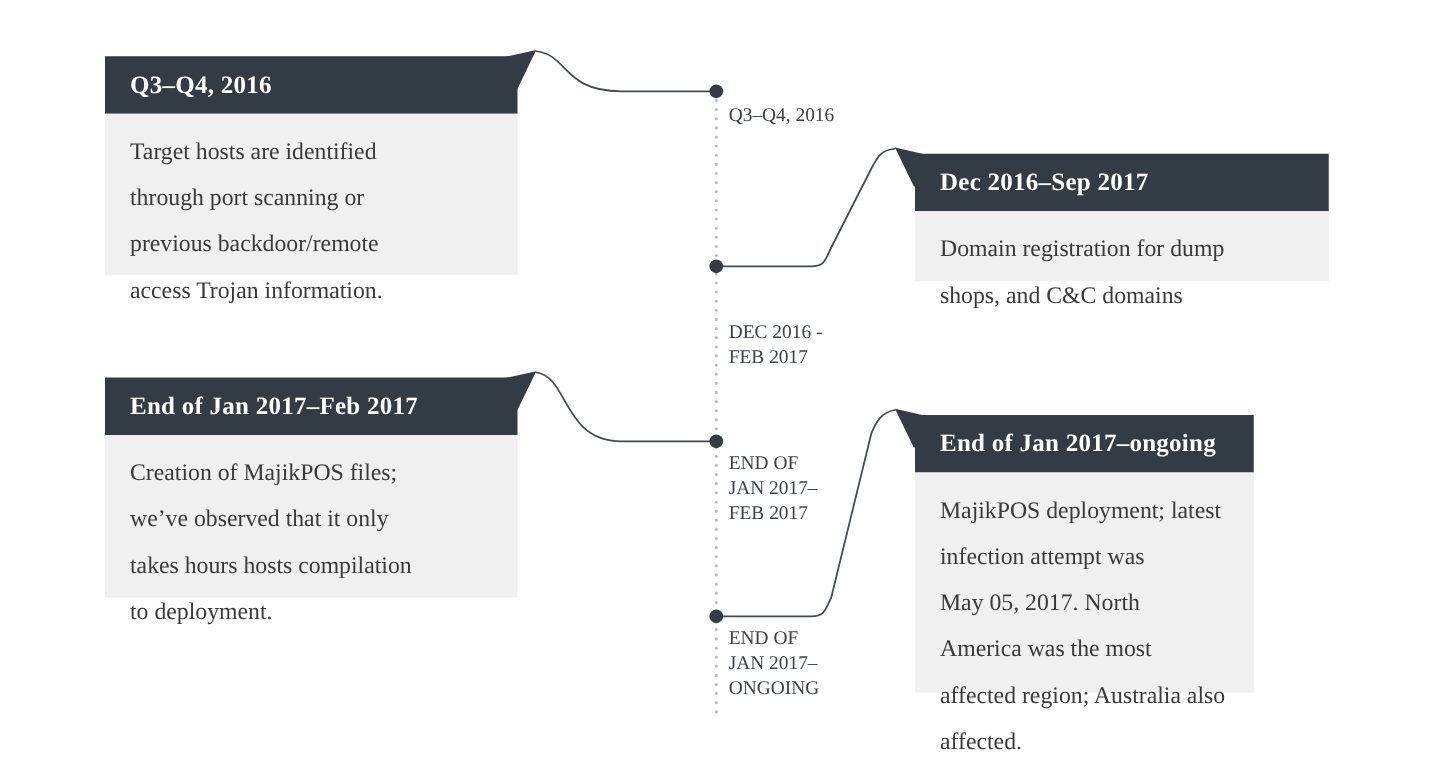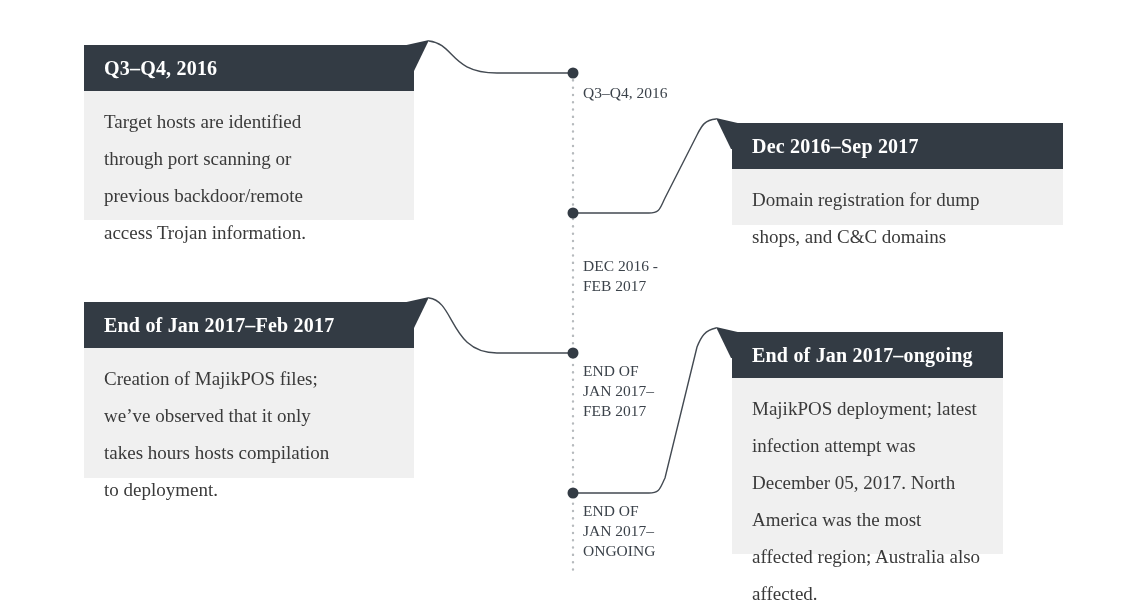--- a/index.html
+++ b/index.html
@@ -85,21 +85,21 @@
     <div class="card-body" style="height:130px;">Creation of MajikPOS files;
 we’ve observed that it only
 takes hours hosts compilation
 to deployment.</div>
   </div>
 
   <div class="card" style="left:732px;top:332px;width:271px;">
     <div class="card-header">End of Jan 2017–ongoing</div>
     <div class="card-body" style="height:176px;">MajikPOS deployment; latest
 infection attempt was
-December 05, 2017. North
+May 05, 2017. North
 America was the most
 affected region; Australia also
 affected.</div>
   </div>
 
   <div class="tick-label" style="left:583px;top:83px;">Q3–Q4, 2016</div>
   <div class="tick-label" style="left:583px;top:222px;margin-top:34px;">DEC 2016 -
 FEB 2017</div>
   <div class="tick-label" style="left:583px;top:361px;">END OF
 JAN 2017–

